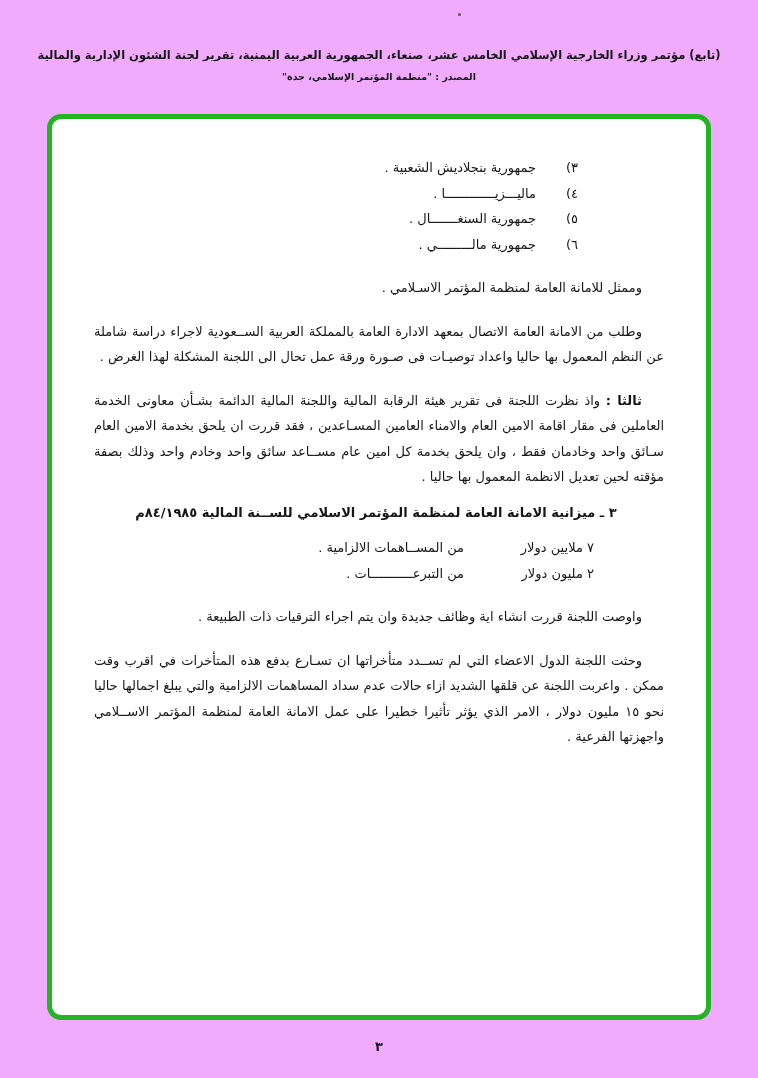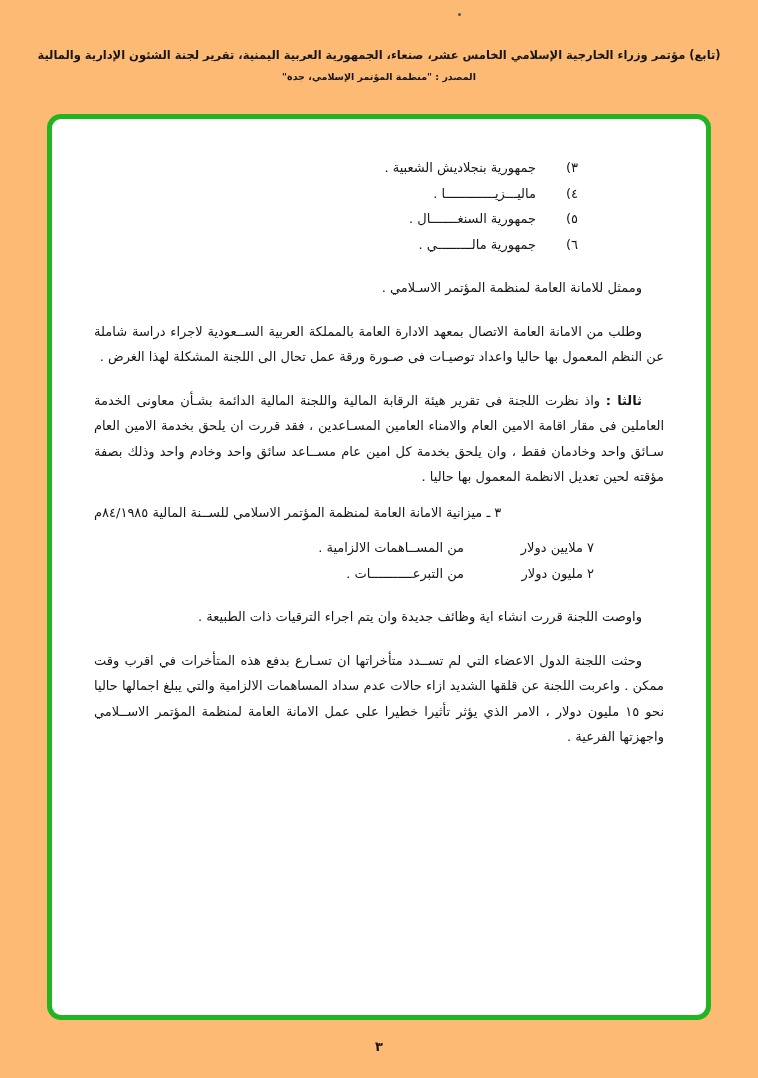--- a/index.html
+++ b/index.html
@@ -4,21 +4,21 @@
 <style>
   * { box-sizing: border-box; }
   html, body { margin: 0; padding: 0; }
   body {
     width: 758px; height: 1078px;
     background: #ffffff;
     font-family: "DejaVu Sans", "Liberation Sans", sans-serif;
     color: #161616;
     overflow: hidden;
   }
-  .page { position: relative; width: 758px; height: 1078px; background: #fdba74; }
+  .page { position: relative; width: 758px; height: 1078px; background: #f0abfc; }
 
   .artifact-dot {
     position: absolute; top: 13px; left: 458px;
     width: 3px; height: 3px; border-radius: 50%; background: #555;
   }
 
   .header {
     position: absolute; top: 48px; left: 10px; right: 10px;
     text-align: center; direction: rtl;
   }
@@ -43,22 +43,22 @@
 
   .member-list { padding-right: 86px; margin: 0 0 10px 0; }
   .member-row { display: flex; gap: 16px; }
   .member-num { min-width: 26px; }
 
   .para { margin: 18px 0 10px 0; text-indent: 22px; }
   .lead { font-weight: bold; }
 
   .heading {
     margin: 1px 0 10px 0;
-    font-weight: normal;
-    text-align: left;
+    font-weight: bold;
+    text-align: center;
     text-indent: 6px;
   }
 
   .budget-table { padding-right: 70px; margin: 0 0 10px 0; }
   .budget-row { display: flex; }
   .budget-amount { min-width: 130px; }
 
   .page-number {
     position: absolute; bottom: 24px; left: 0; right: 0;
     text-align: center; font-size: 13px; font-weight: bold;

